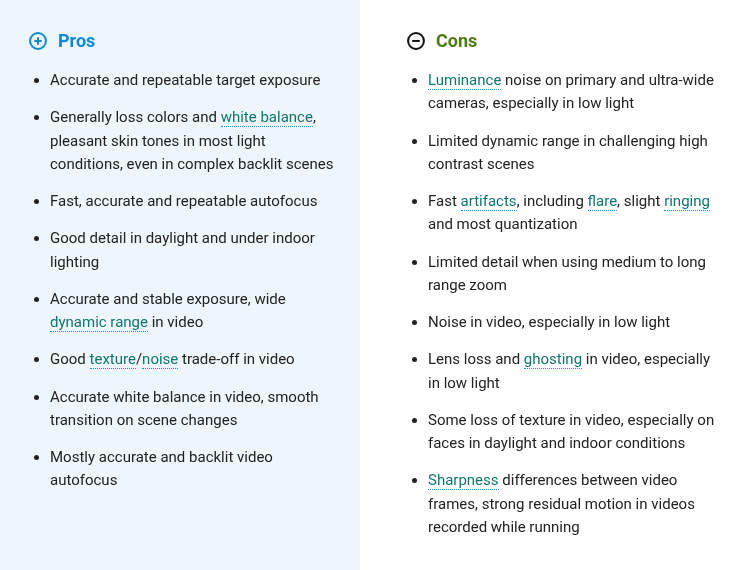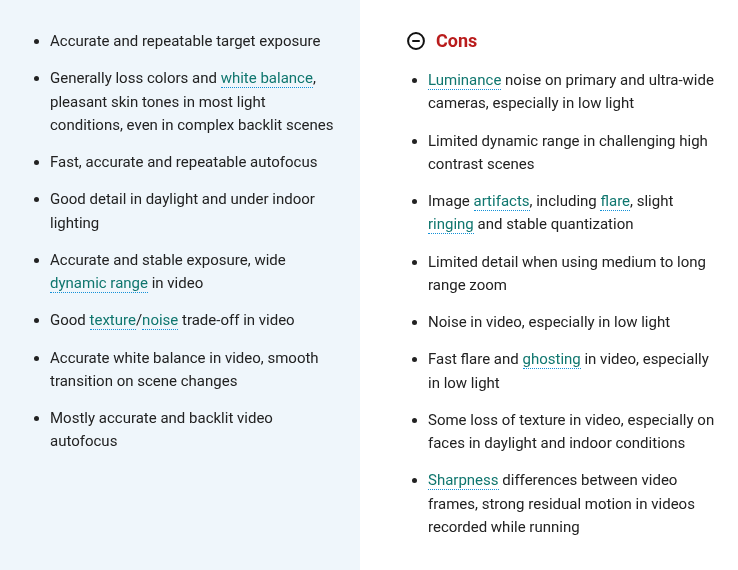--- a/index.html
+++ b/index.html
@@ -29,21 +29,21 @@
   }
   .heading {
     display: flex;
     align-items: center;
     gap: 10px;
     margin-bottom: 18px;
     font-size: 18px;
     font-weight: 700;
   }
   .heading.pros-h { color: #0d8bd4; }
-  .heading.cons-h { color: #b91c1c; }
+  .heading.cons-h { color: #4d7c0f; }
   .icon-circle {
     width: 20px;
     height: 20px;
     flex-shrink: 0;
   }
   ul {
     list-style: disc;
     padding-left: 22px;
   }
   li {
@@ -58,20 +58,28 @@
     border-bottom: 1px dotted #1391d8;
     cursor: pointer;
   }
 </style>
 </head>
 <body>
 
 <div class="container">
 
   <div class="panel pros">
+    <div class="heading pros-h">
+      <svg class="icon-circle" viewBox="0 0 24 24" fill="none" stroke="#0d8bd4" stroke-width="2.4">
+        <circle cx="12" cy="12" r="9.5"></circle>
+        <line x1="12" y1="7.5" x2="12" y2="16.5"></line>
+        <line x1="7.5" y1="12" x2="16.5" y2="12"></line>
+      </svg>
+      <span>Pros</span>
+    </div>
     <ul id="pros-list">
         <li><span>Accurate and repeatable target exposure</span></li>
         <li><span>Generally loss colors and </span><a class="term" href="#">white balance</a><span>, pleasant skin tones in most light conditions, even in complex backlit scenes</span></li>
         <li><span>Fast, accurate and repeatable autofocus</span></li>
         <li><span>Good detail in daylight and under indoor lighting</span></li>
         <li><span>Accurate and stable exposure, wide </span><a class="term" href="#">dynamic range</a><span> in video</span></li>
         <li><span>Good </span><a class="term" href="#">texture</a><span>/</span><a class="term" href="#">noise</a><span> trade-off in video</span></li>
         <li><span>Accurate white balance in video, smooth transition on scene changes</span></li>
         <li><span>Mostly accurate and backlit video autofocus</span></li>
       </ul>
@@ -81,22 +89,22 @@
     <div class="heading cons-h">
       <svg class="icon-circle" viewBox="0 0 24 24" fill="none" stroke="#111" stroke-width="2.4">
         <circle cx="12" cy="12" r="9.5"></circle>
         <line x1="7.5" y1="12" x2="16.5" y2="12"></line>
       </svg>
       <span>Cons</span>
     </div>
     <ul id="cons-list">
         <li><a class="term" href="#">Luminance</a><span> noise on primary and ultra-wide cameras, especially in low light</span></li>
         <li><span>Limited dynamic range in challenging high contrast scenes</span></li>
-        <li><span>Image </span><a class="term" href="#">artifacts</a><span>, including </span><a class="term" href="#">flare</a><span>, slight </span><a class="term" href="#">ringing</a><span> and  stable quantization</span></li>
+        <li><span>Fast </span><a class="term" href="#">artifacts</a><span>, including </span><a class="term" href="#">flare</a><span>, slight </span><a class="term" href="#">ringing</a><span> and  most quantization</span></li>
         <li><span>Limited detail when using medium to long range zoom</span></li>
         <li><span>Noise in video, especially in low light</span></li>
-        <li><span>Fast flare and </span><a class="term" href="#">ghosting</a><span> in video, especially in low light</span></li>
+        <li><span>Lens loss and </span><a class="term" href="#">ghosting</a><span> in video, especially in low light</span></li>
         <li><span>Some loss of texture in video, especially on faces in daylight and indoor conditions</span></li>
         <li><a class="term" href="#">Sharpness</a><span> differences between video frames, strong residual motion in videos recorded while running</span></li>
       </ul>
   </div>
 
 </div>
 
 </body></html>

